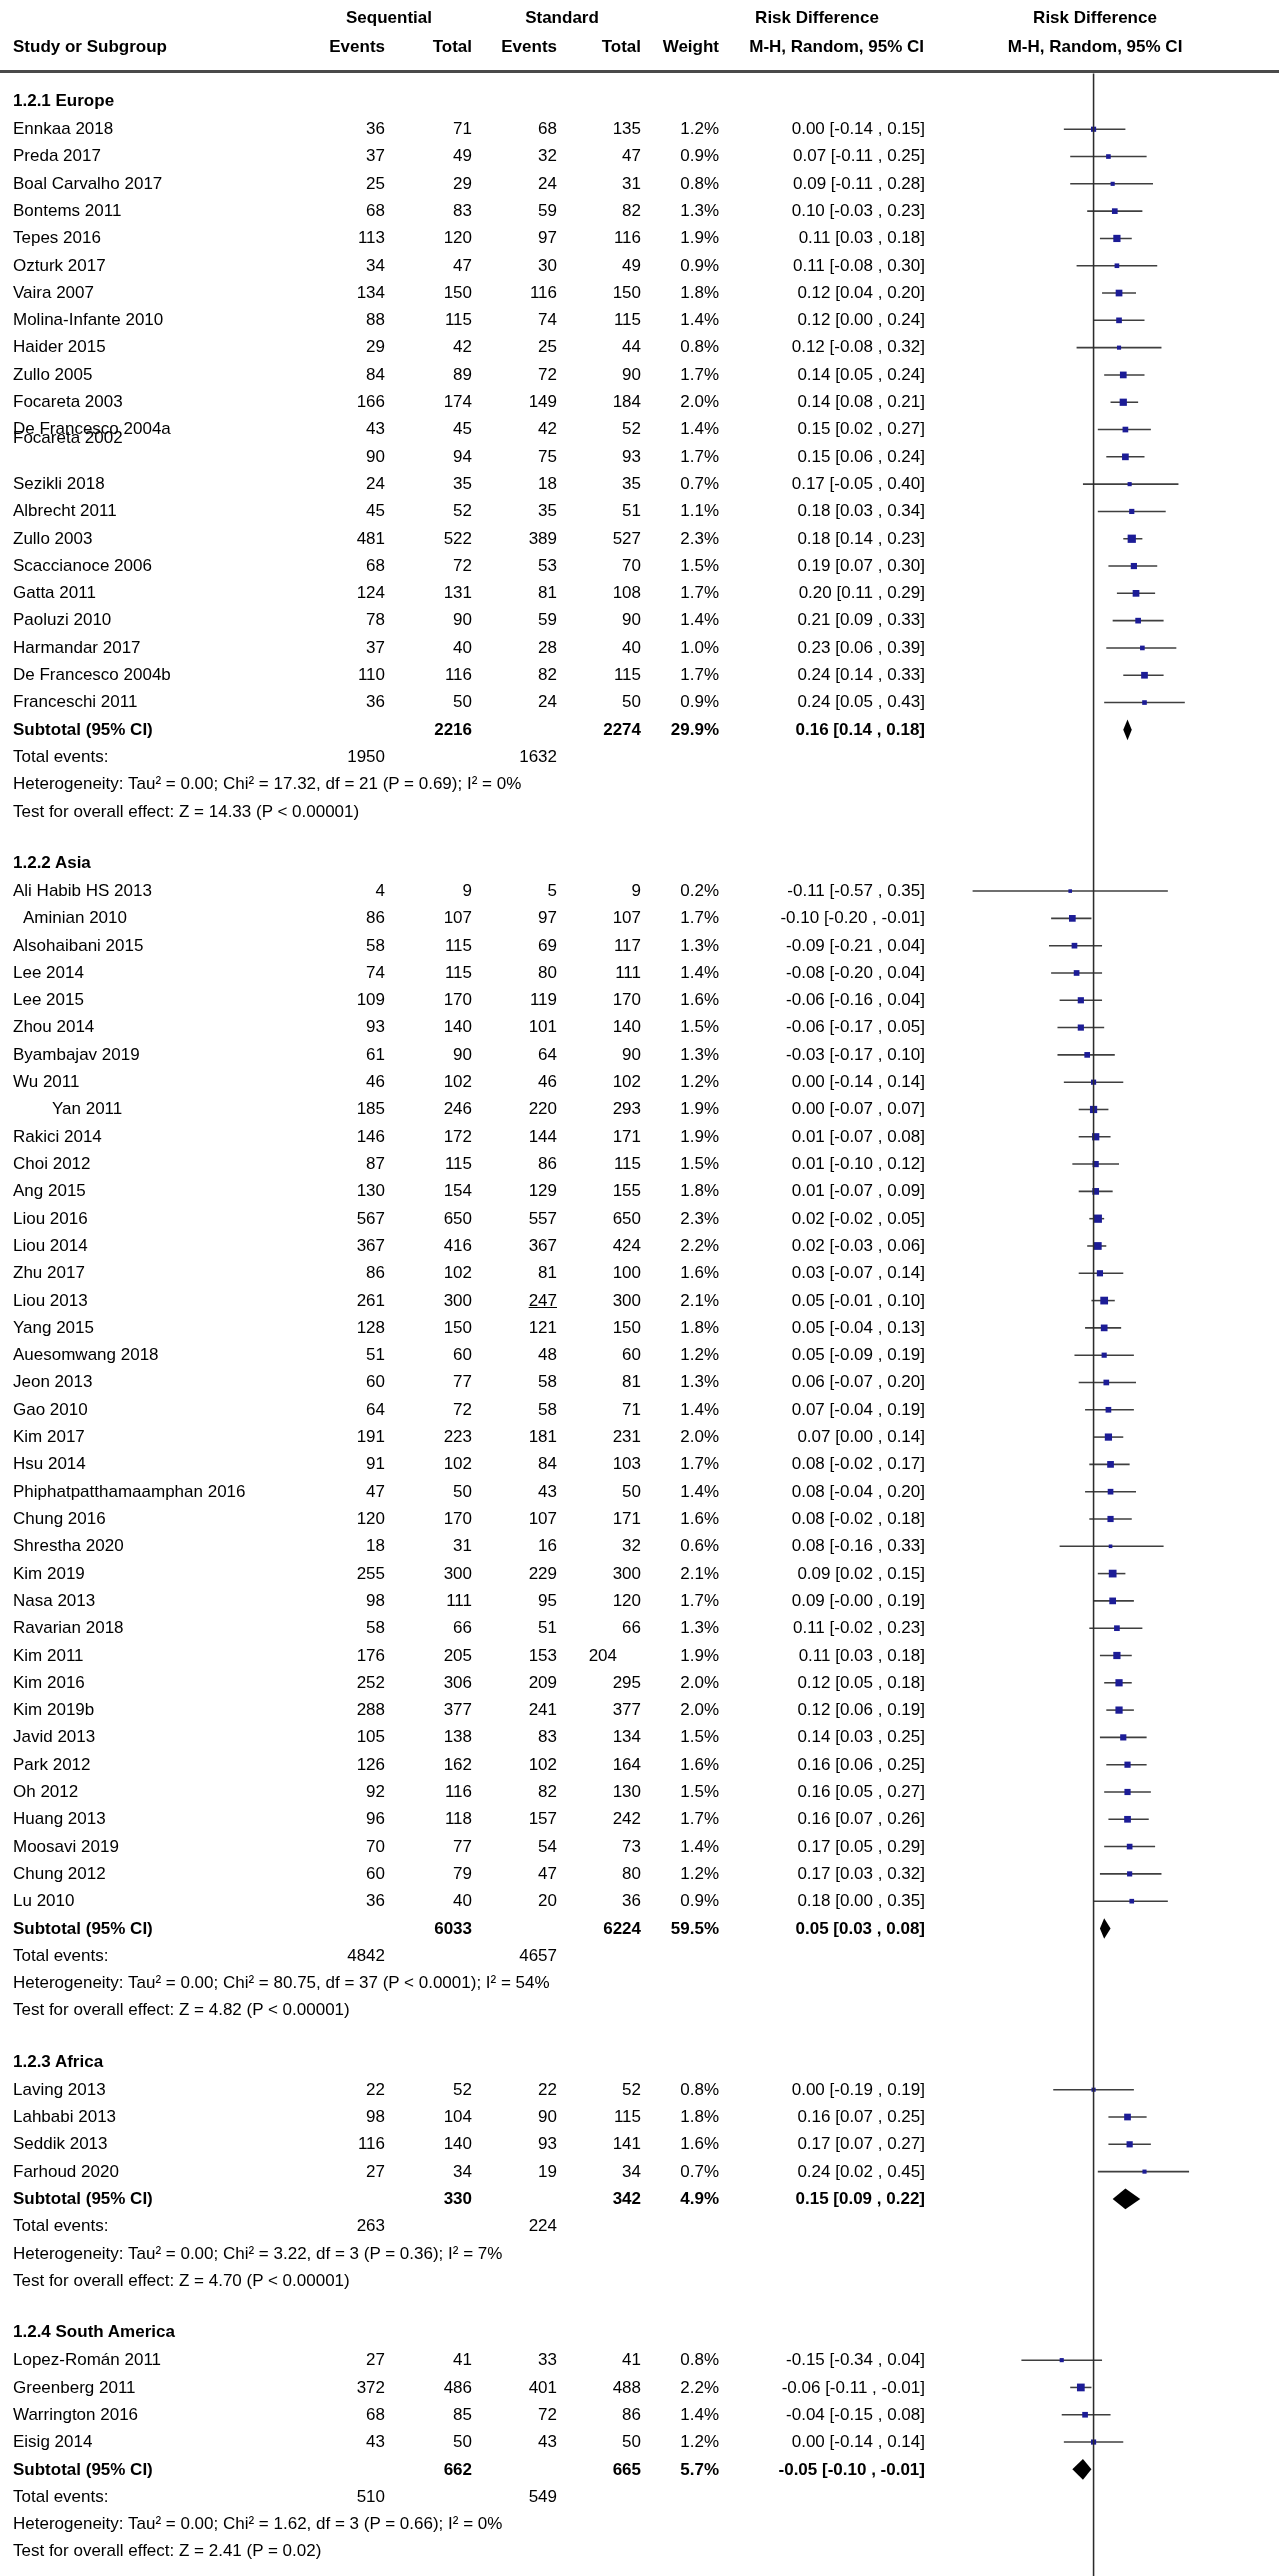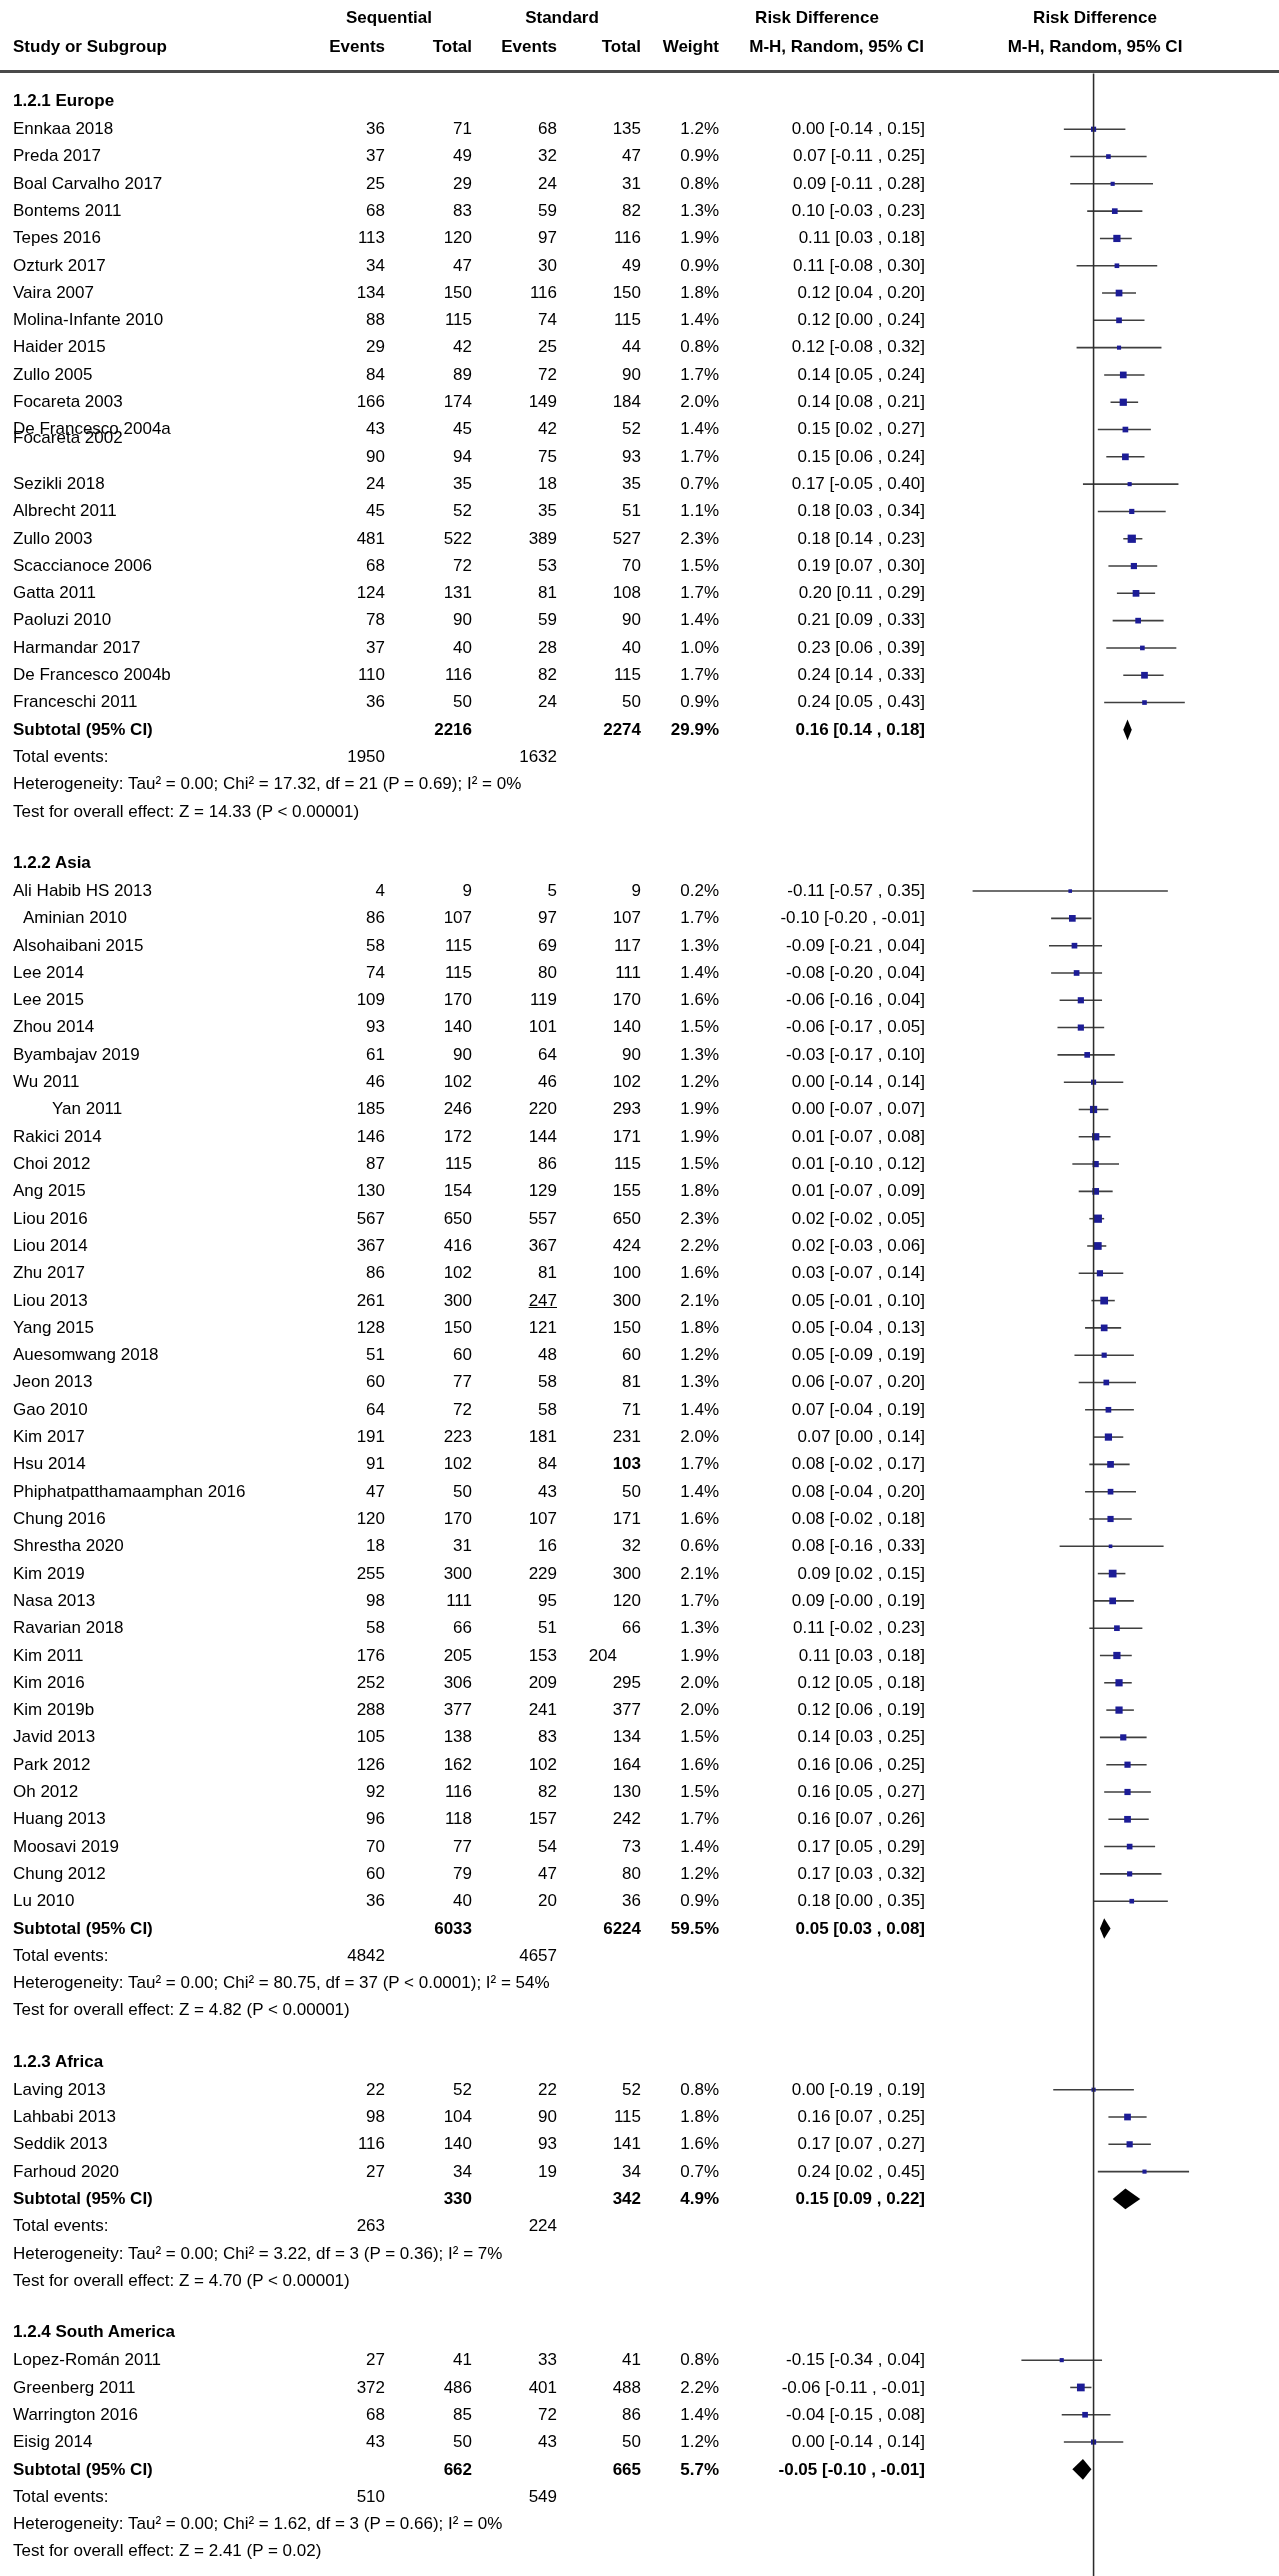--- a/index.html
+++ b/index.html
@@ -357,21 +357,21 @@
       <div class="t ra" style="top: 1426px; left: 251px; width: 134px;">191</div>
       <div class="t ra" style="top: 1426px; left: 338px; width: 134px;">223</div>
       <div class="t ra" style="top: 1426px; left: 423px; width: 134px;">181</div>
       <div class="t ra" style="top: 1426px; left: 507px; width: 134px;">231</div>
       <div class="t ra" style="top: 1426px; left: 585px; width: 134px;">2.0%</div>
       <div class="t ra" style="top: 1426px; left: 703px; width: 222px;">0.07 [0.00 , 0.14]</div>
       <div class="t" style="top: 1453px; left: 13px;">Hsu 2014</div>
       <div class="t ra" style="top: 1453px; left: 251px; width: 134px;">91</div>
       <div class="t ra" style="top: 1453px; left: 338px; width: 134px;">102</div>
       <div class="t ra" style="top: 1453px; left: 423px; width: 134px;">84</div>
-      <div class="t ra" style="top: 1453px; left: 507px; width: 134px; font-weight: bold;">103</div>
+      <div class="t ra" style="top: 1453px; left: 507px; width: 134px;">103</div>
       <div class="t ra" style="top: 1453px; left: 585px; width: 134px;">1.7%</div>
       <div class="t ra" style="top: 1453px; left: 703px; width: 222px;">0.08 [-0.02 , 0.17]</div>
       <div class="t" style="top: 1481px; left: 13px;">Phiphatpatthamaamphan 2016</div>
       <div class="t ra" style="top: 1481px; left: 251px; width: 134px;">47</div>
       <div class="t ra" style="top: 1481px; left: 338px; width: 134px;">50</div>
       <div class="t ra" style="top: 1481px; left: 423px; width: 134px;">43</div>
       <div class="t ra" style="top: 1481px; left: 507px; width: 134px;">50</div>
       <div class="t ra" style="top: 1481px; left: 585px; width: 134px;">1.4%</div>
       <div class="t ra" style="top: 1481px; left: 703px; width: 222px;">0.08 [-0.04 , 0.20]</div>
       <div class="t" style="top: 1508px; left: 13px;">Chung 2016</div>

